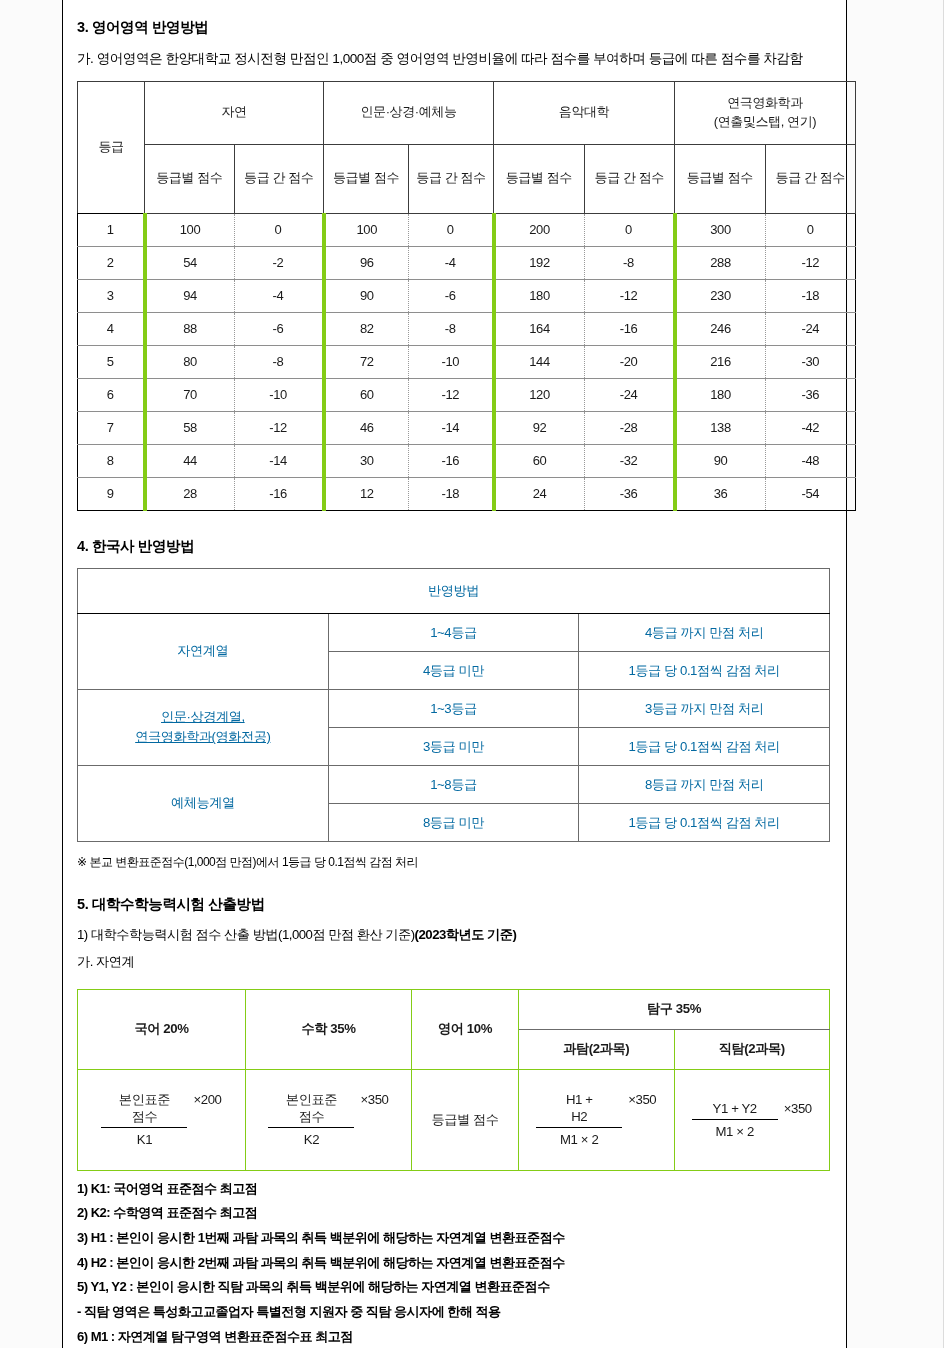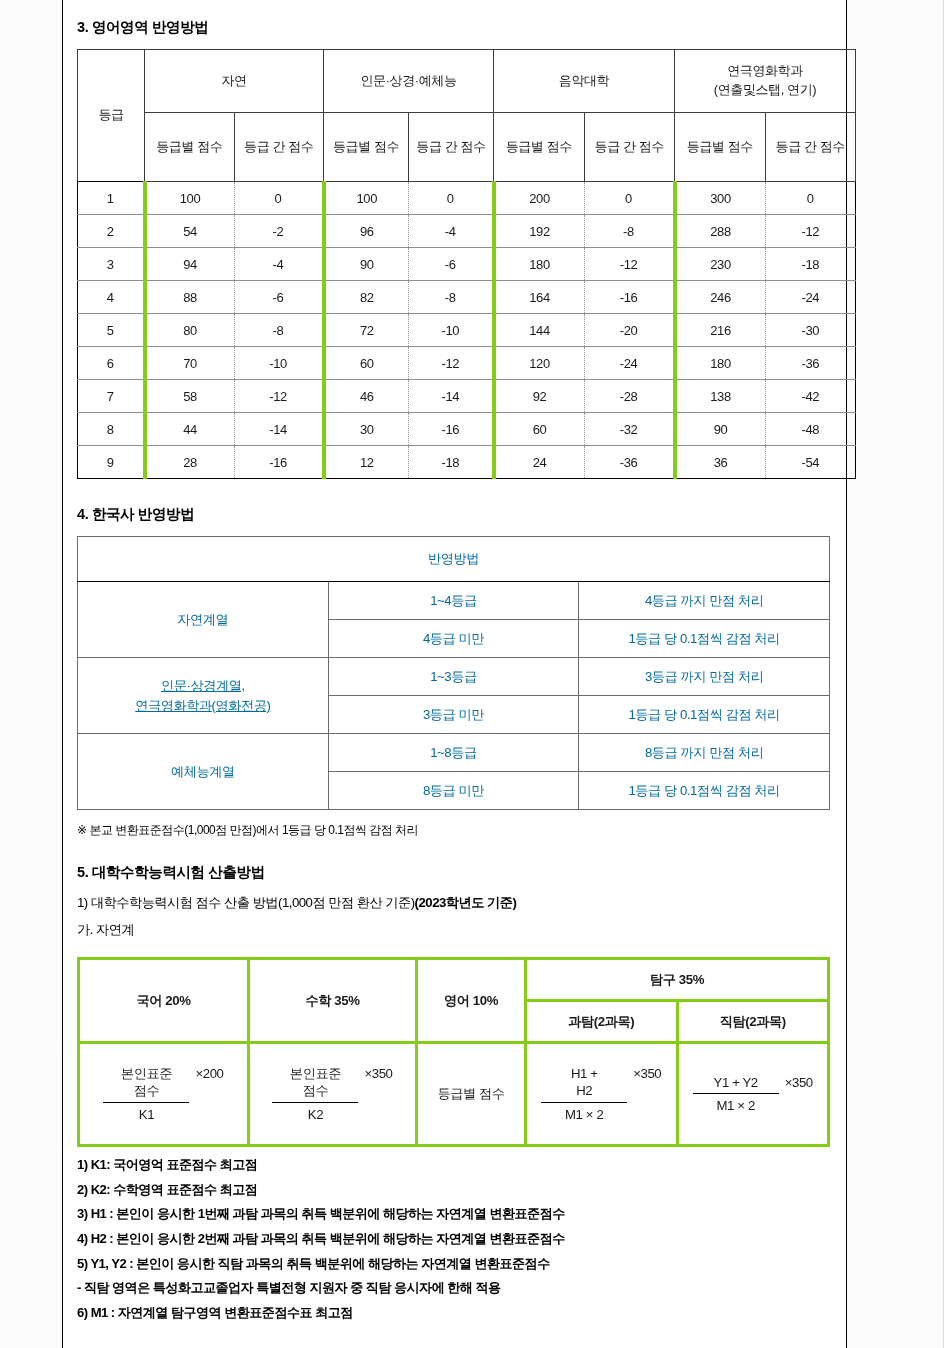--- a/index.html
+++ b/index.html
@@ -148,21 +148,21 @@
 
   
   table.form {
     width: 753px;
     margin: 0 0 0 2px;
     border: 1.6px solid #000;
   }
   table.form th, table.form td {
     text-align: center;
     vertical-align: middle;
-    border: 3px solid #84cc16;
+    border: 1px solid #84cc16;
     font-size: 13.2px;
     letter-spacing: -0.4px;
     color: #1a1a1a;
   }
   table.form th {
     font-weight: bold;
     height: 33px;
     padding: 3px;
   }
   table.form th.topspan { border-bottom: 1px solid #6b6b6b; }
@@ -217,20 +217,21 @@
 </style>
 </head>
 <body>
 
 <div class="left-gutter"></div>
 <div class="right-gutter"></div>
 
 <div class="page">
 
   <div class="h-sec">3. 영어영역 반영방법</div>
+  <div class="para">가. 영어영역은 한양대학교 정시전형 만점인 1,000점 중 영어영역 반영비율에 따라 점수를 부여하며 등급에 따른 점수를 차감함</div>
 
   <table class="eng">
     <thead>
       <tr>
         <th rowspan="2" class="grade-head" style="width:62px">등급</th>
         <th colspan="2" style="width:174px">
           <span>자연</span>
         </th>
         <th colspan="2" style="width:165px">
           <span>인문·상경·예체능</span>

